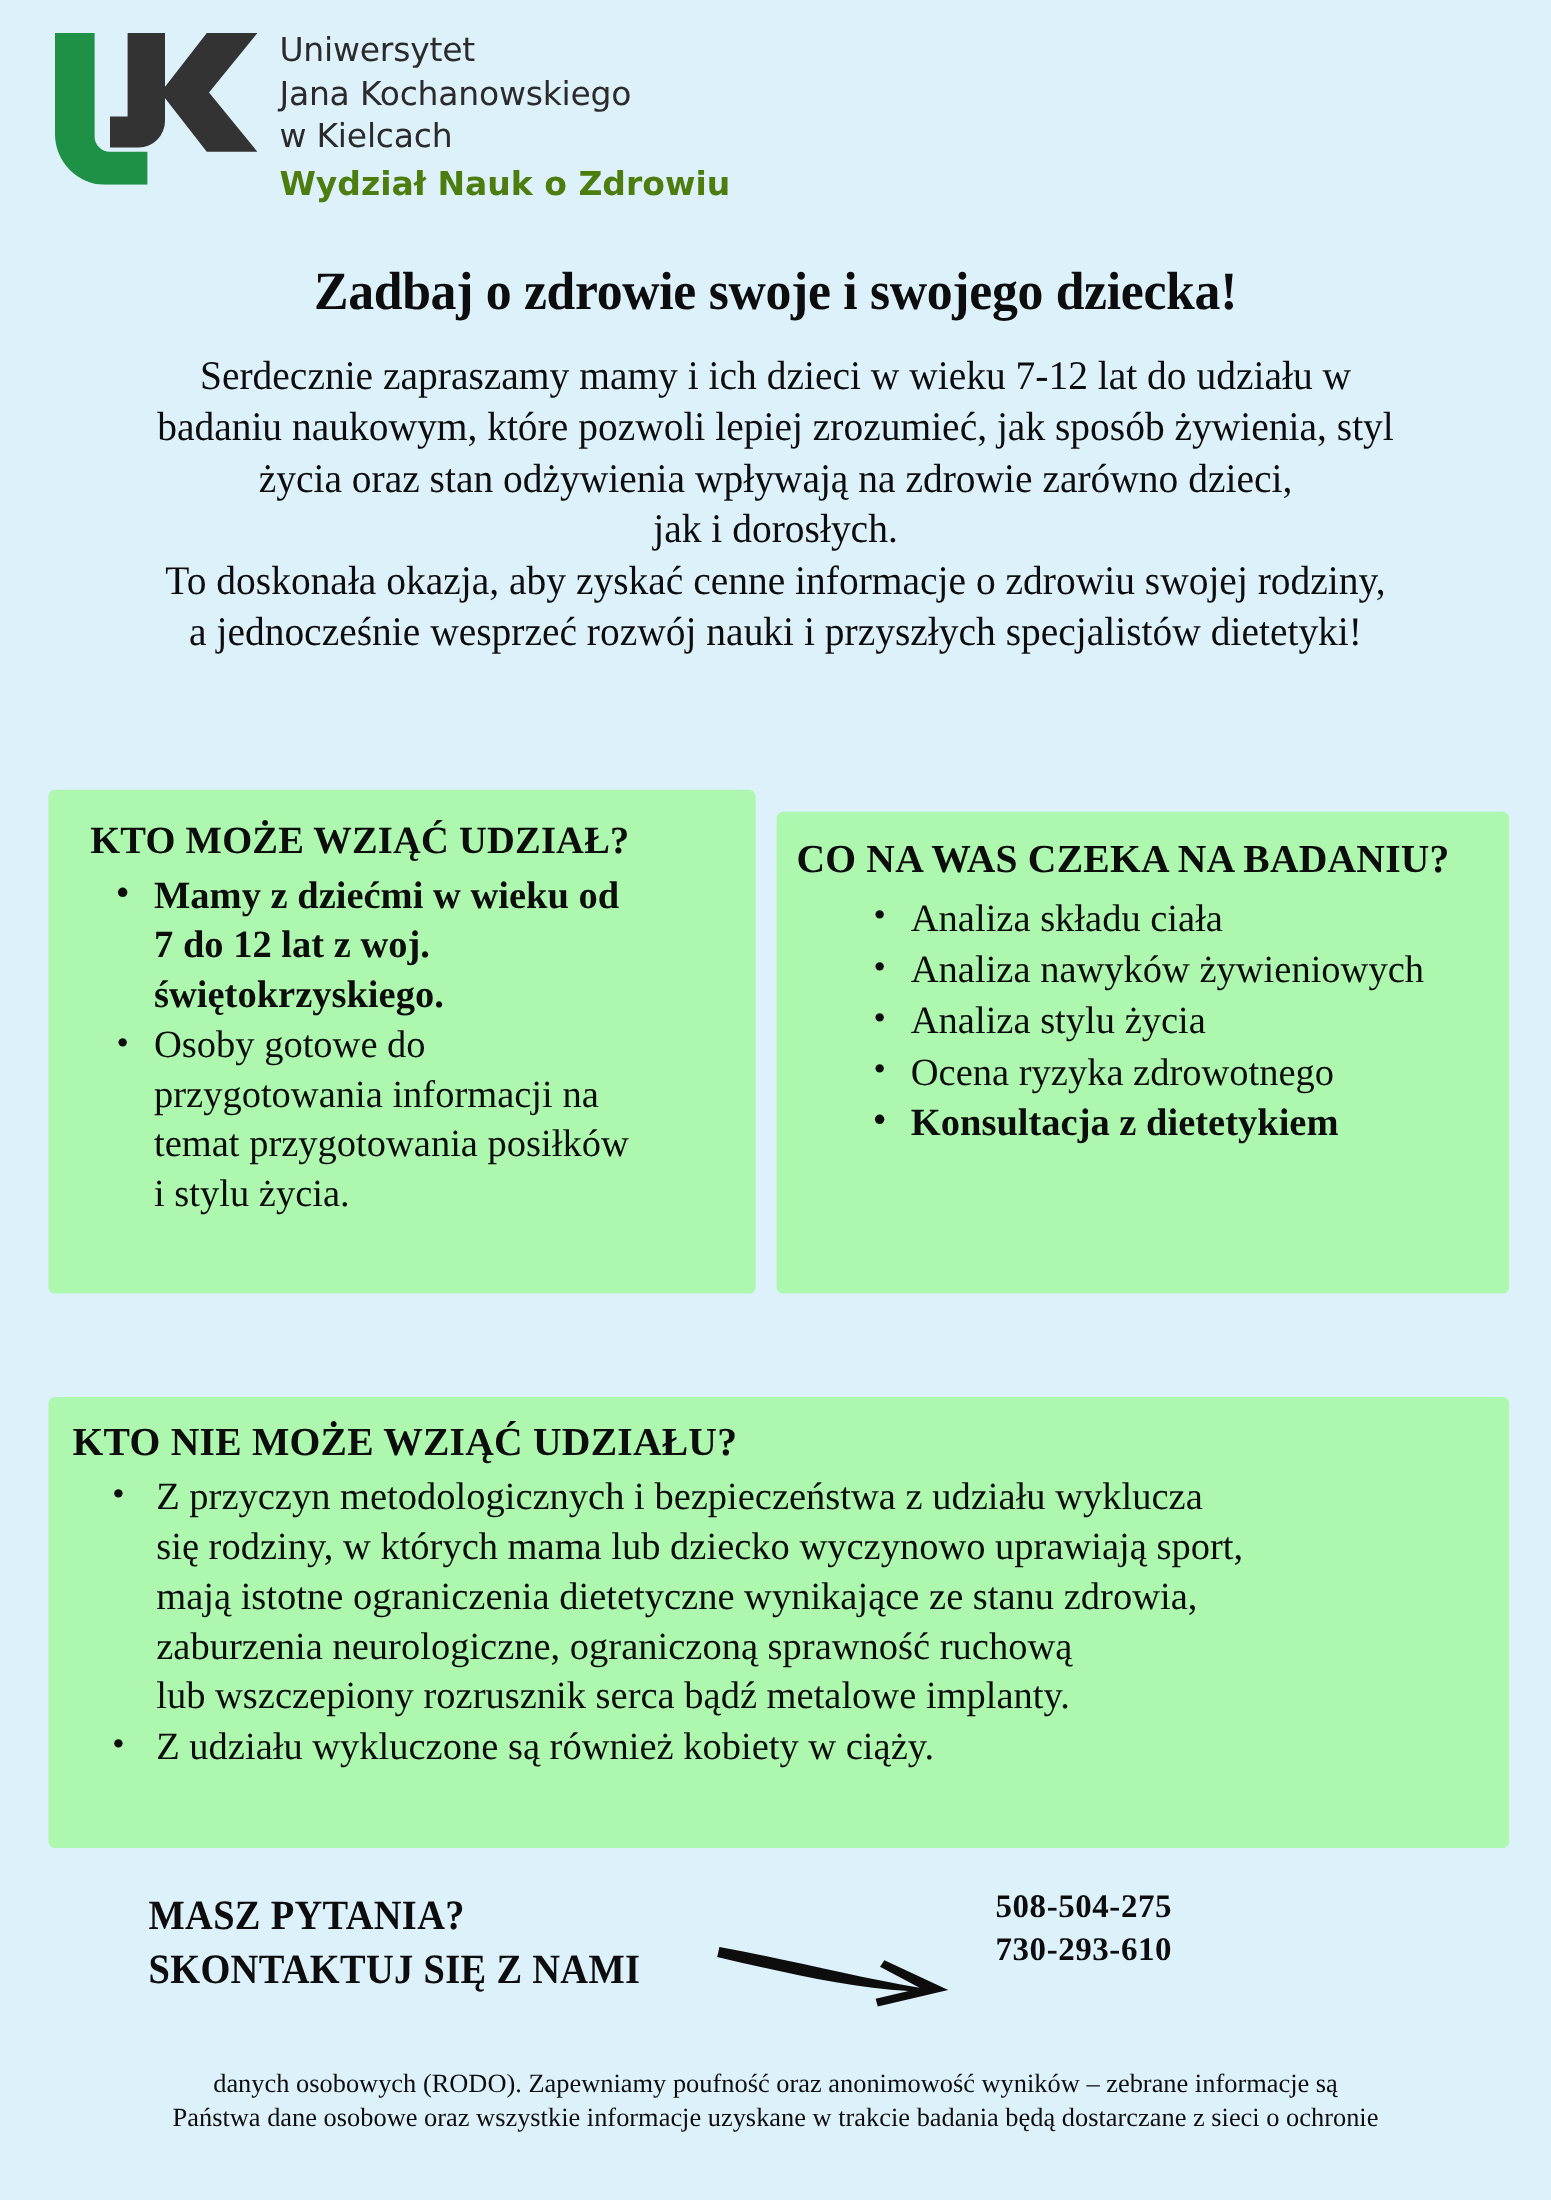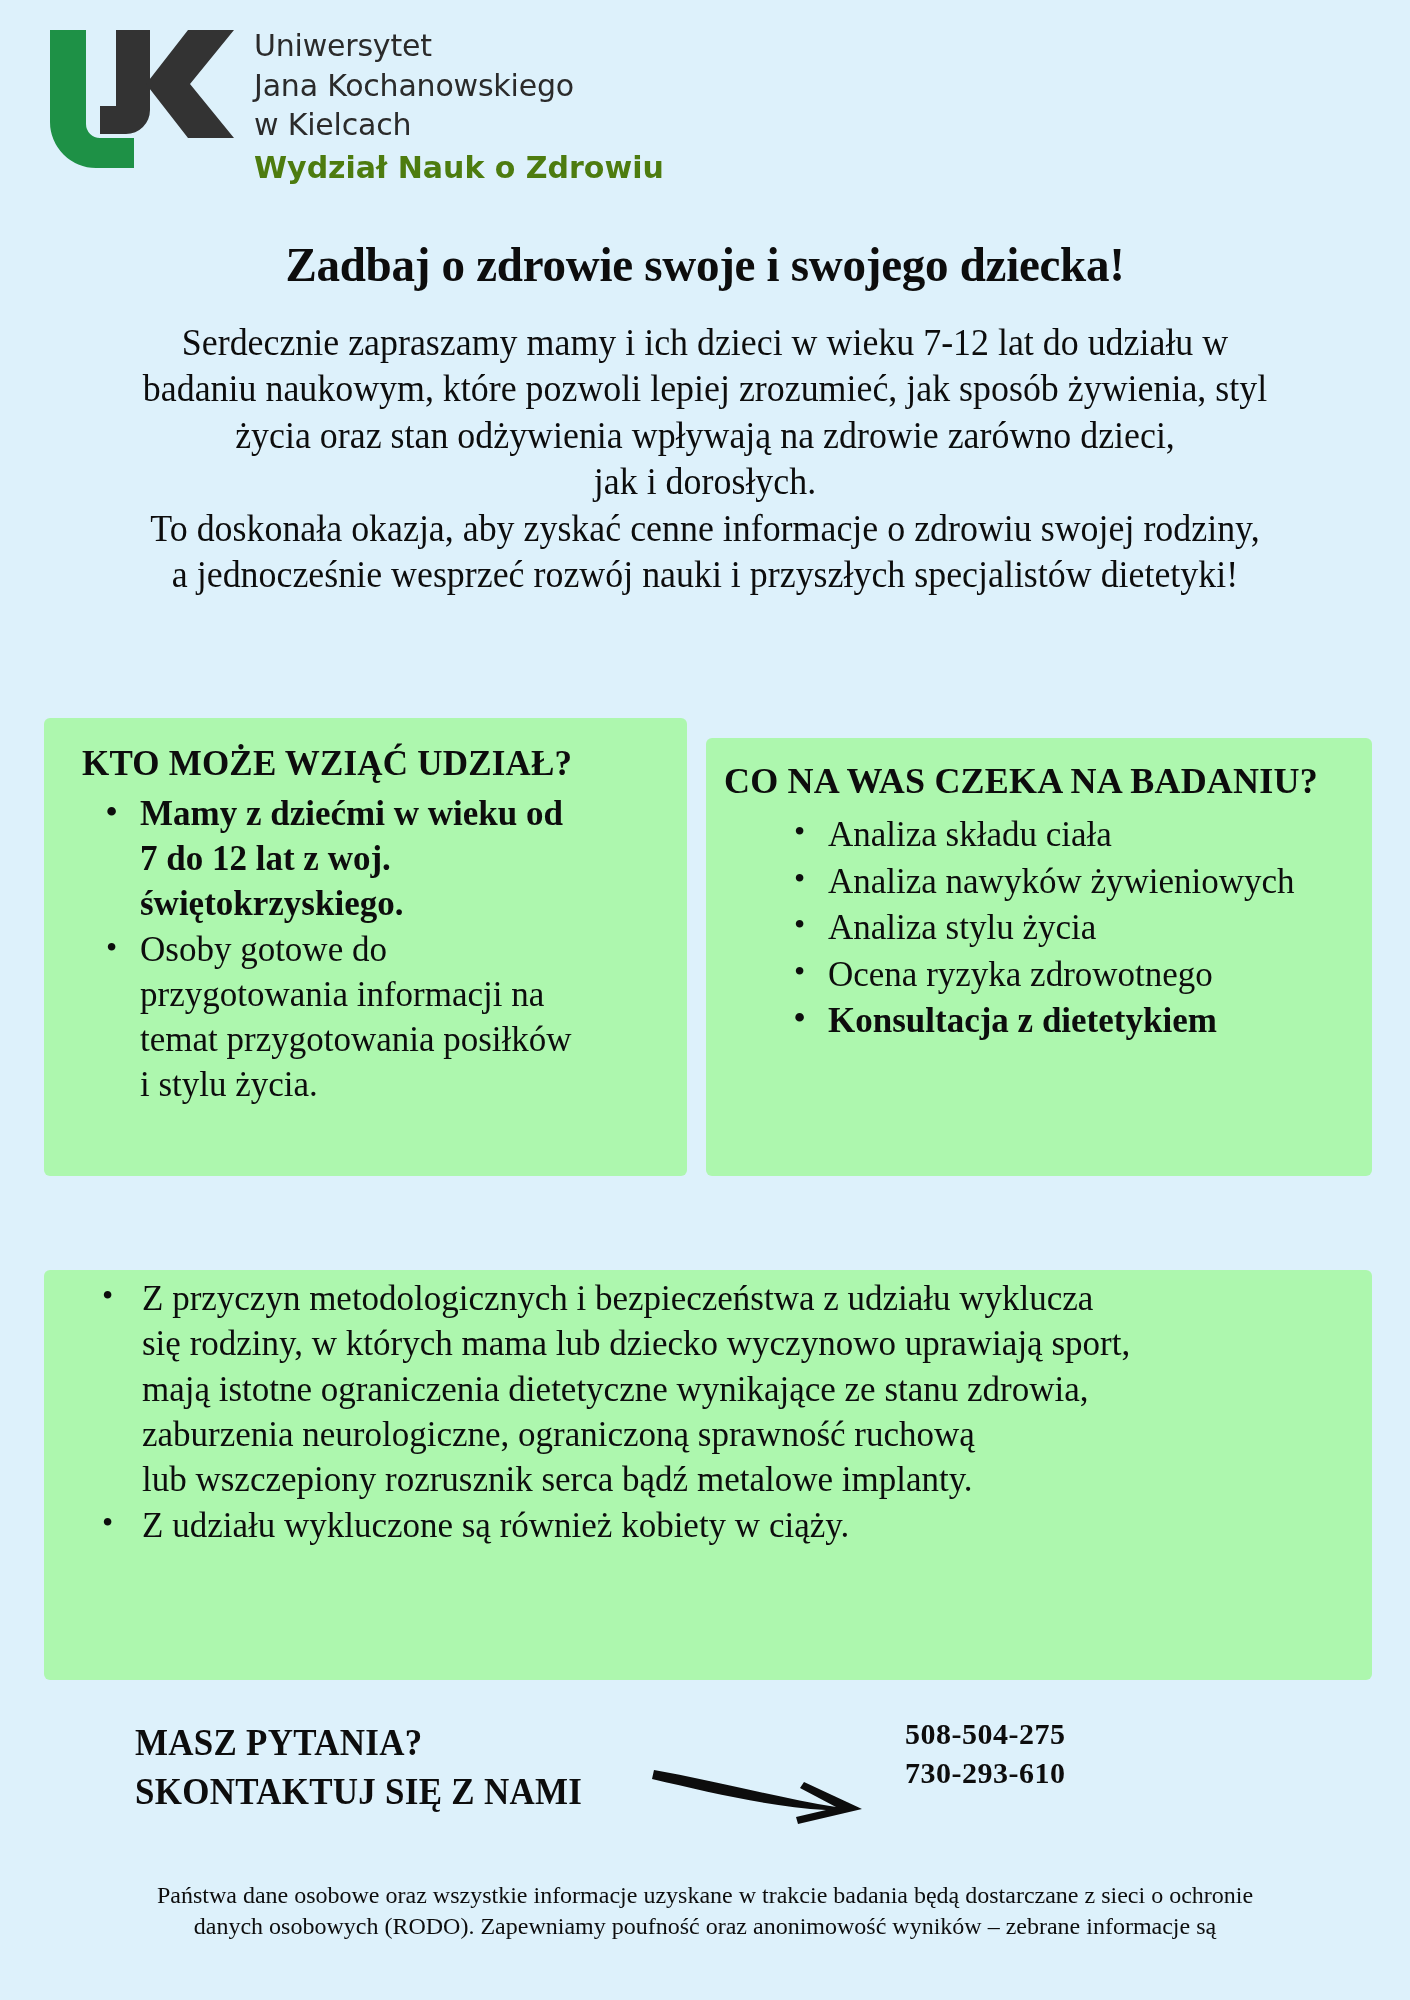--- a/index.html
+++ b/index.html
@@ -259,20 +259,21 @@
     <ul class="blist">
       <li>Analiza składu ciała</li>
       <li>Analiza nawyków żywieniowych</li>
       <li>Analiza stylu życia</li>
       <li>Ocena ryzyka zdrowotnego</li>
       <li class="bold">Konsultacja z dietetykiem</li>
     </ul>
   </div>
 
   <div class="card card-wide">
+    <div class="card-heading">KTO NIE MOŻE WZIĄĆ UDZIAŁU?</div>
     <ul class="blist">
       <li>
         <span class="ln">Z przyczyn metodologicznych i bezpieczeństwa z udziału wyklucza</span>
         <span class="ln">się rodziny, w których mama lub dziecko wyczynowo uprawiają sport,</span>
         <span class="ln">mają istotne ograniczenia dietetyczne wynikające ze stanu zdrowia,</span>
         <span class="ln">zaburzenia neurologiczne, ograniczoną sprawność ruchową</span>
         <span class="ln">lub wszczepiony rozrusznik serca bądź metalowe implanty.</span>
       </li>
       <li>
         <span class="ln"> Z udziału wykluczone są również kobiety w ciąży.</span>
@@ -290,17 +291,17 @@
         <path d="M4 10 C70 22, 130 38, 186 47 L150 28 L154 22 L212 49 L148 64 L146 57 L176 50 C120 47, 58 32, 2 19 Z" fill="#0d0d0d"></path>
       </svg>
     </div>
     <div class="phones">
       <div>508-504-275</div>
       <div>730-293-610</div>
     </div>
   </div>
 
   <div class="footer">
+    <div>danych osobowych (RODO). Zapewniamy poufność oraz anonimowość wyników – zebrane informacje są</div>
     <div>Państwa dane osobowe oraz wszystkie informacje uzyskane w trakcie badania będą dostarczane z sieci o ochronie</div>
-    <div>danych osobowych (RODO). Zapewniamy poufność oraz anonimowość wyników – zebrane informacje są</div>
   </div>
 
 </div>
 
 </body></html>

